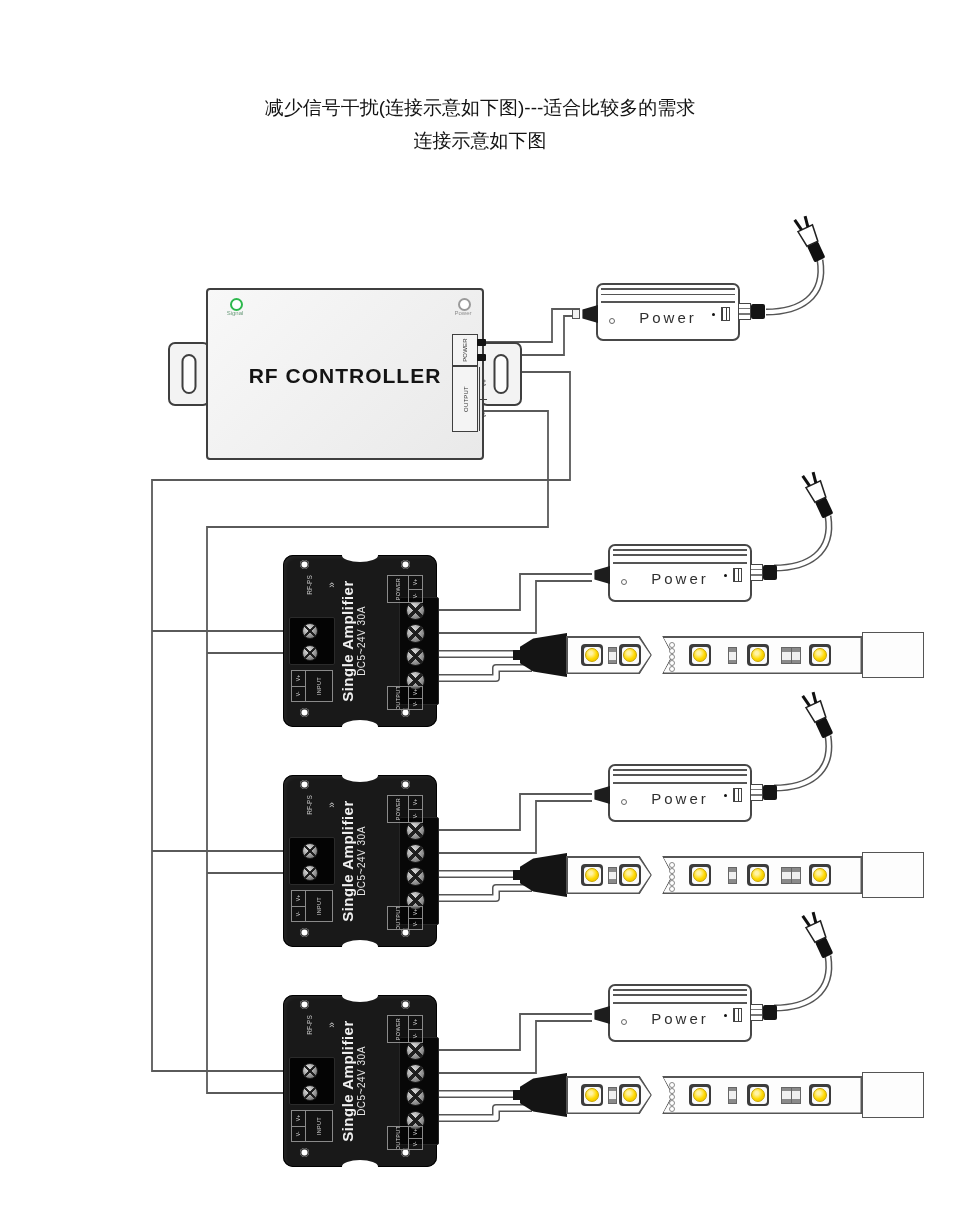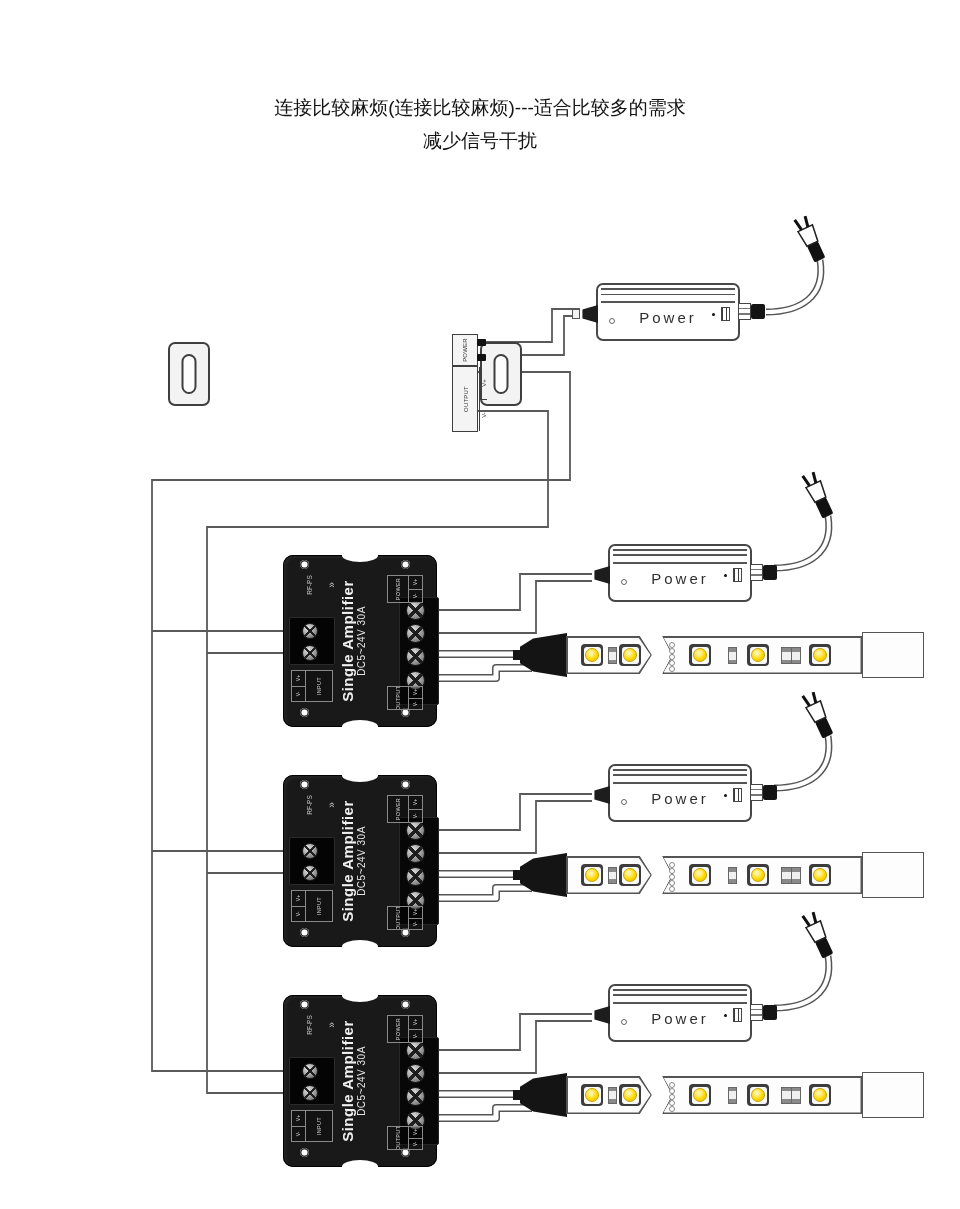--- a/index.html
+++ b/index.html
@@ -108,22 +108,22 @@
   .res.dbl{width:20px;
        background-image:linear-gradient(90deg,transparent 0 8.5px,#666 8.5px 10px,transparent 10px),
                         linear-gradient(#8a8a8a 0 3.5px,transparent 3.5px calc(100% - 3.5px),#8a8a8a calc(100% - 3.5px));}
   .pad{position:absolute;width:4px;height:4px;border:1px solid #888;border-radius:50%;background:#fff;z-index:3;}
 </style>
 </head>
 <body>
 
 <div id="canvas">
 
-  <div class="hdr-sub" style="top:95px;">连接比较麻烦(连接比较麻烦)---适合比较多的需求</div>
-  <div class="hdr-sub" style="top:128px;">减少信号干扰</div>
+  <div class="hdr-sub" style="top:95px;">减少信号干扰(连接示意如下图)---适合比较多的需求</div>
+  <div class="hdr-sub" style="top:128px;">连接示意如下图</div>
 
   <svg id="wires" width="960" height="1209" viewBox="0 0 960 1209">
     <g fill="none" stroke="#5a5a5a" stroke-width="1.8">
       <path d="M474,342 H552 V309 H580"></path>
       <path d="M474,355 H564 V316 H580"></path>
       <path d="M474,372 H570 V480 H152 V1071 H302"></path>
       <path d="M474,411 H548 V527 H207 V1093 H302"></path>
       <path d="M152,631 H302"></path>
         <path d="M207,653 H302"></path>
       <path d="M152,851 H302"></path>
@@ -186,20 +186,27 @@
       </g>
     </g>
   </svg>
 
   <div class="tab" style="left:168px;top:342px;">
       <i></i>
     </div>
   <div class="tab" style="left:480px;top:342px;">
       <i></i>
     </div>
+  <div class="ctrl-body">
+    <div class="led-ring ring-green" style="left:22px;top:8px;"></div>
+    <div class="led-label lab-green" style="left:-3px;top:20px;">Signal</div>
+    <div class="led-ring ring-gray" style="left:250px;top:8px;"></div>
+    <div class="led-label lab-gray" style="left:225px;top:20px;">Power</div>
+    <div class="ctrl-title">RF CONTROLLER</div>
+  </div>
   <div class="tblock">
     <div class="tsec" style="height:32px;">
       <div class="tlab">
           <span>POWER</span>
         </div>
       <div class="tslots">
           <u></u>
           <u></u>
         </div>
     </div>

